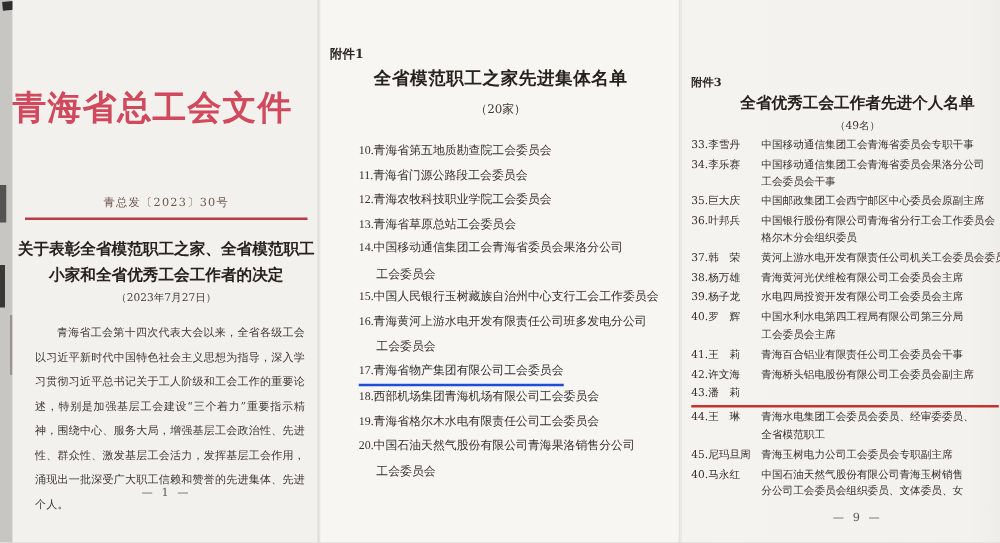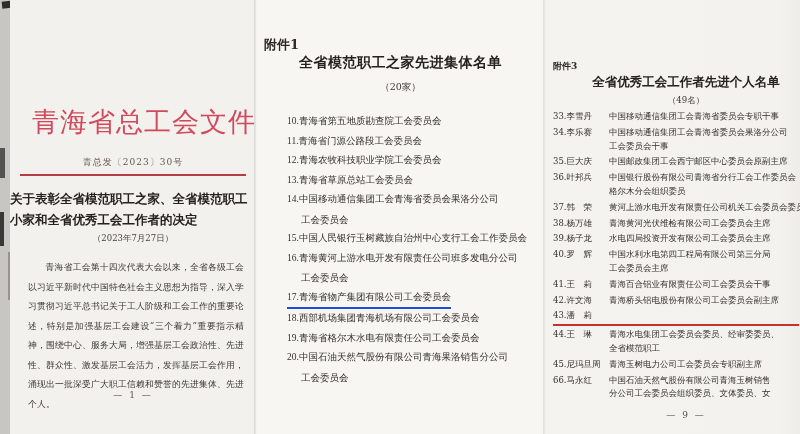--- a/index.html
+++ b/index.html
@@ -16,38 +16,38 @@
   .edge-strip{position:absolute;left:0;top:0;width:10px;height:434px;background:#c8c6c2;}
   .divider{position:absolute;top:0;width:3px;height:434px;background:linear-gradient(90deg,rgba(0,0,0,0.10),rgba(0,0,0,0));}
   #dv1{left:254px;} #dv2{left:543px;}
   .artifact{position:absolute;}
   #a1{left:2px;top:1px;width:13px;height:7px;background:#2f2d2b;transform:rotate(-6deg);}
   #a2{left:0;top:148px;width:5px;height:30px;background:#555351;}
   #a3{left:0;top:212px;width:4px;height:34px;background:#3a3836;}
   #a4{left:8px;top:252px;width:2px;height:48px;background:#97948f;}
 
   
-  .masthead{position:absolute;top:68px;left:0;width:100%;text-align:right;
-    font-size:27px;font-weight:normal;color:#d1495c;letter-spacing:1px;white-space:nowrap;margin-top:36px;}
+  .masthead{position:absolute;top:68px;left:0;width:100%;text-align:left;
+    font-size:27px;font-weight:bold;color:#d1495c;letter-spacing:1px;white-space:nowrap;}
   .docnum{position:absolute;top:156px;left:0;width:100%;text-align:center;
     font-size:9px;color:#6d564f;letter-spacing:1px;}
   .redrule{position:absolute;top:174px;left:10px;width:226px;height:2px;background:#b63c48;}
-  .p1title{position:absolute;top:188px;left:0;width:100%;text-align:left;
+  .p1title{position:absolute;top:188px;left:0;width:100%;text-align:center;
     font-size:12.5px;font-weight:bold;color:#26231f;line-height:21px;}
   .p1date{position:absolute;top:233px;left:0;width:100%;text-align:center;
     font-size:8.5px;color:#45413c;}
   .p1body{position:absolute;top:258px;left:18px;width:216px;
     font-size:8.8px;line-height:19.5px;color:#3c3833;text-align:justify;text-indent:2em;letter-spacing:0.2px;}
   .pagenum{position:absolute;left:0;width:100%;text-align:center;font-size:9px;color:#5a564f;letter-spacing:2px;}
   #p1 .pagenum{top:390px;}
   #p3 .pagenum{top:410px;}
 
   
   .attach{position:absolute;left:8px;font-weight:bold;color:#2c2925;}
-  #p2 .attach{top:36px;font-size:13px;}
+  #p2 .attach{top:36px;font-size:10px;}
   #p3 .attach{top:60px;font-size:9px;}
   .listtitle{position:absolute;left:0;width:100%;text-align:center;font-weight:bold;color:#26231f;white-space:nowrap;}
   #p2 .listtitle{top:54px;font-size:14px;letter-spacing:0.5px;}
   #p3 .listtitle{top:74px;font-size:12.5px;}
   .counttag{position:absolute;left:0;width:100%;text-align:center;color:#3c3833;}
   #p2 .counttag{top:81px;font-size:9.5px;}
   #p3 .counttag{top:95px;font-size:8.5px;}
   .p2list{position:absolute;top:112px;left:31px;width:256px;font-size:9.5px;}
   .p2-row{line-height:19.5px;}
   .p2-l1{display:block;white-space:nowrap;font-family:Liberation Serif, serif;}
@@ -207,21 +207,21 @@
           <span class="dline">全省模范职工</span>
         </span>
       </div>
       <div class="p3-row">
         <span class="p3-name">45.尼玛旦周</span>
         <span class="p3-desc">
             <span class="dline">青海玉树电力公司工会委员会专职副主席</span>
           </span>
       </div>
       <div class="p3-row">
-        <span class="p3-name">66.马永红</span>
+        <span class="p3-name">40.马永红</span>
         <span class="p3-desc">
           <span class="dline">中国石油天然气股份有限公司青海玉树销售</span>
           <span class="dline">分公司工会委员会组织委员、文体委员、女</span>
         </span>
       </div>
     </div>
     <div class="pagenum">— 9 —</div>
   </div>
 
   <div class="divider" id="dv1"></div>

